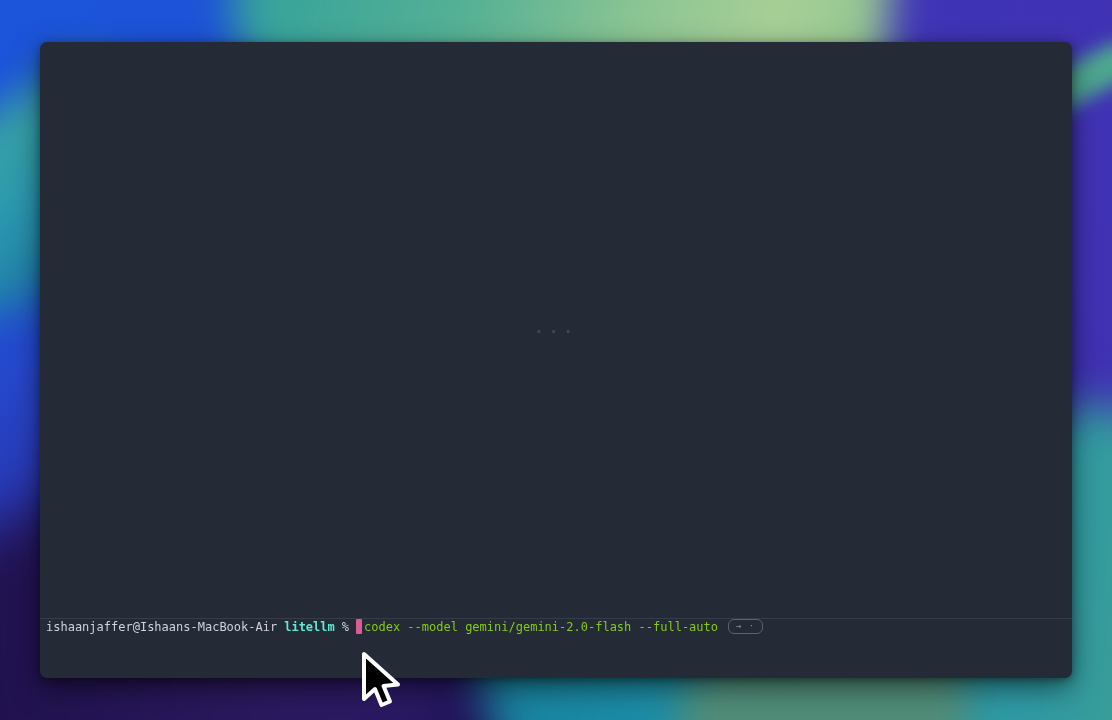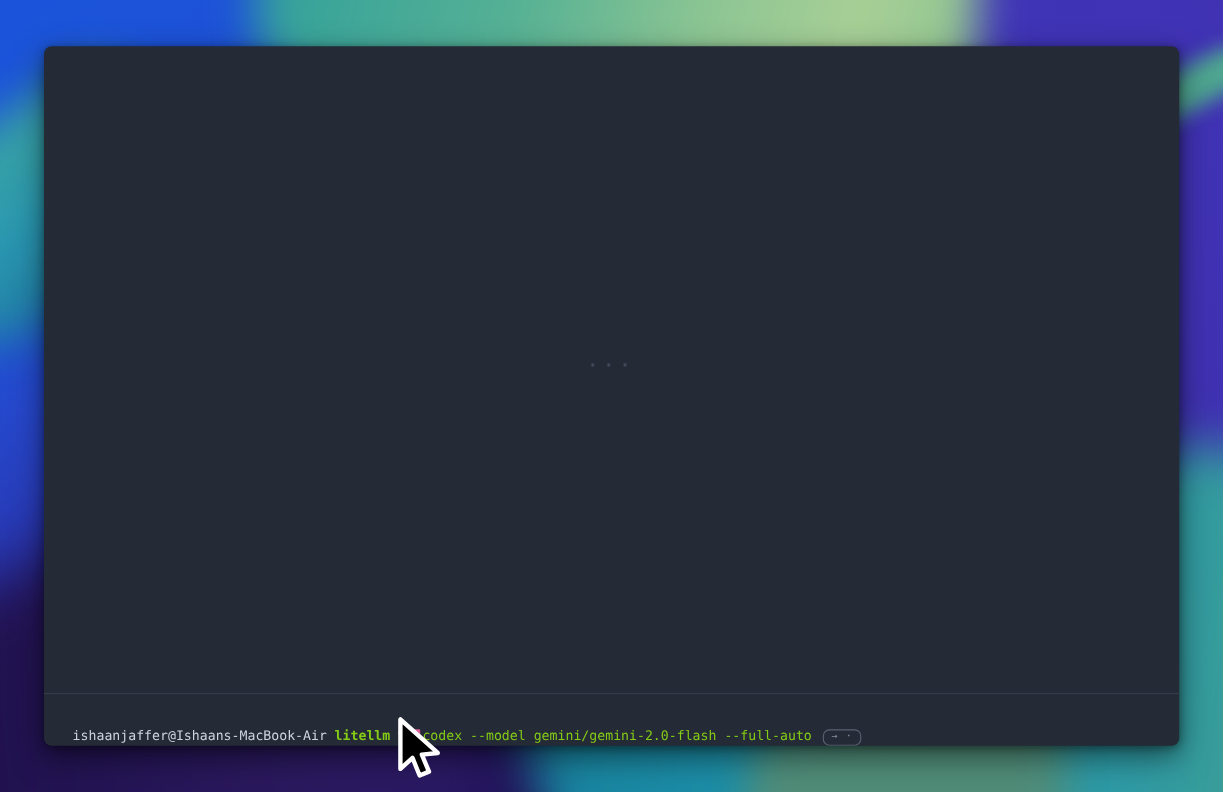--- a/index.html
+++ b/index.html
@@ -50,27 +50,27 @@
     position:absolute; left:40px; top:42px; width:1032px; height:636px;
     background:#242a36; border-radius:7px; overflow:hidden;
     box-shadow:0 10px 28px rgba(0,0,0,.5), 0 2px 8px rgba(0,0,0,.35);
   }
   .terminal-body { position:absolute; inset:0 0 48px 0; }
   .loading-dots {
     position:absolute; left:50%; top:280px; transform:translateX(-50%);
     color:#414959; font-size:16px; font-weight:bold; letter-spacing:5px;
   }
   .prompt-row {
-    position:absolute; left:0; right:0; bottom:0; height:48px;
+    position:absolute; left:0; right:0; bottom:0; height:60px;
     border-top:1px solid #353c4a;
-    display:flex; align-items:flex-end; padding:0 26px;
+    display:flex; align-items:flex-start; padding:0 6px;
     font-size:12px; line-height:17px; white-space:pre;
   }
   .p-userhost { color:#ced3dc; }
-  .p-dir { color:#84cc16; font-weight:bold; margin-left:7px; }
+  .p-dir { color:#5eead4; font-weight:bold; margin-left:7px; }
   .p-sym { color:#ced3dc; margin-left:7px; }
   .p-caret { display:inline-block; width:6px; height:15px; background:#da5b96; margin-left:7px; margin-right:2px; border-radius:1px; }
   .p-ghost { color:#84cc16; }
   .p-badge {
     margin-left:10px; display:inline-flex; align-items:center; gap:4px;
     border:1px solid #5a6271; border-radius:6px; padding:0 7px; height:15px;
     color:#8a92a2; font-size:9px; line-height:13px; letter-spacing:1px;
   }
 
   

